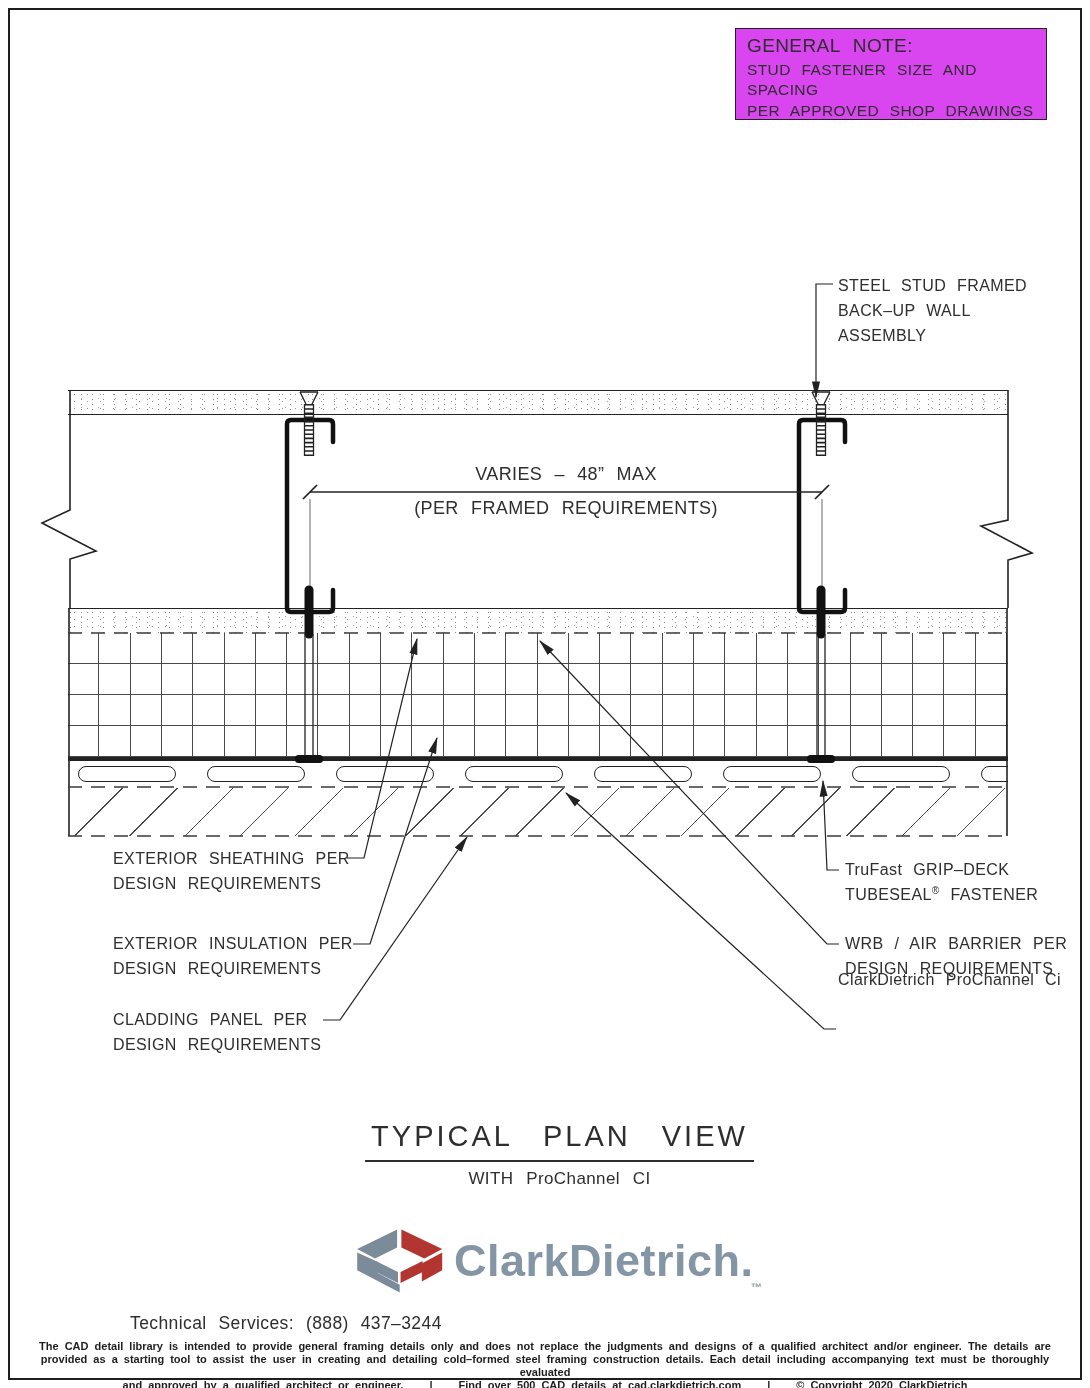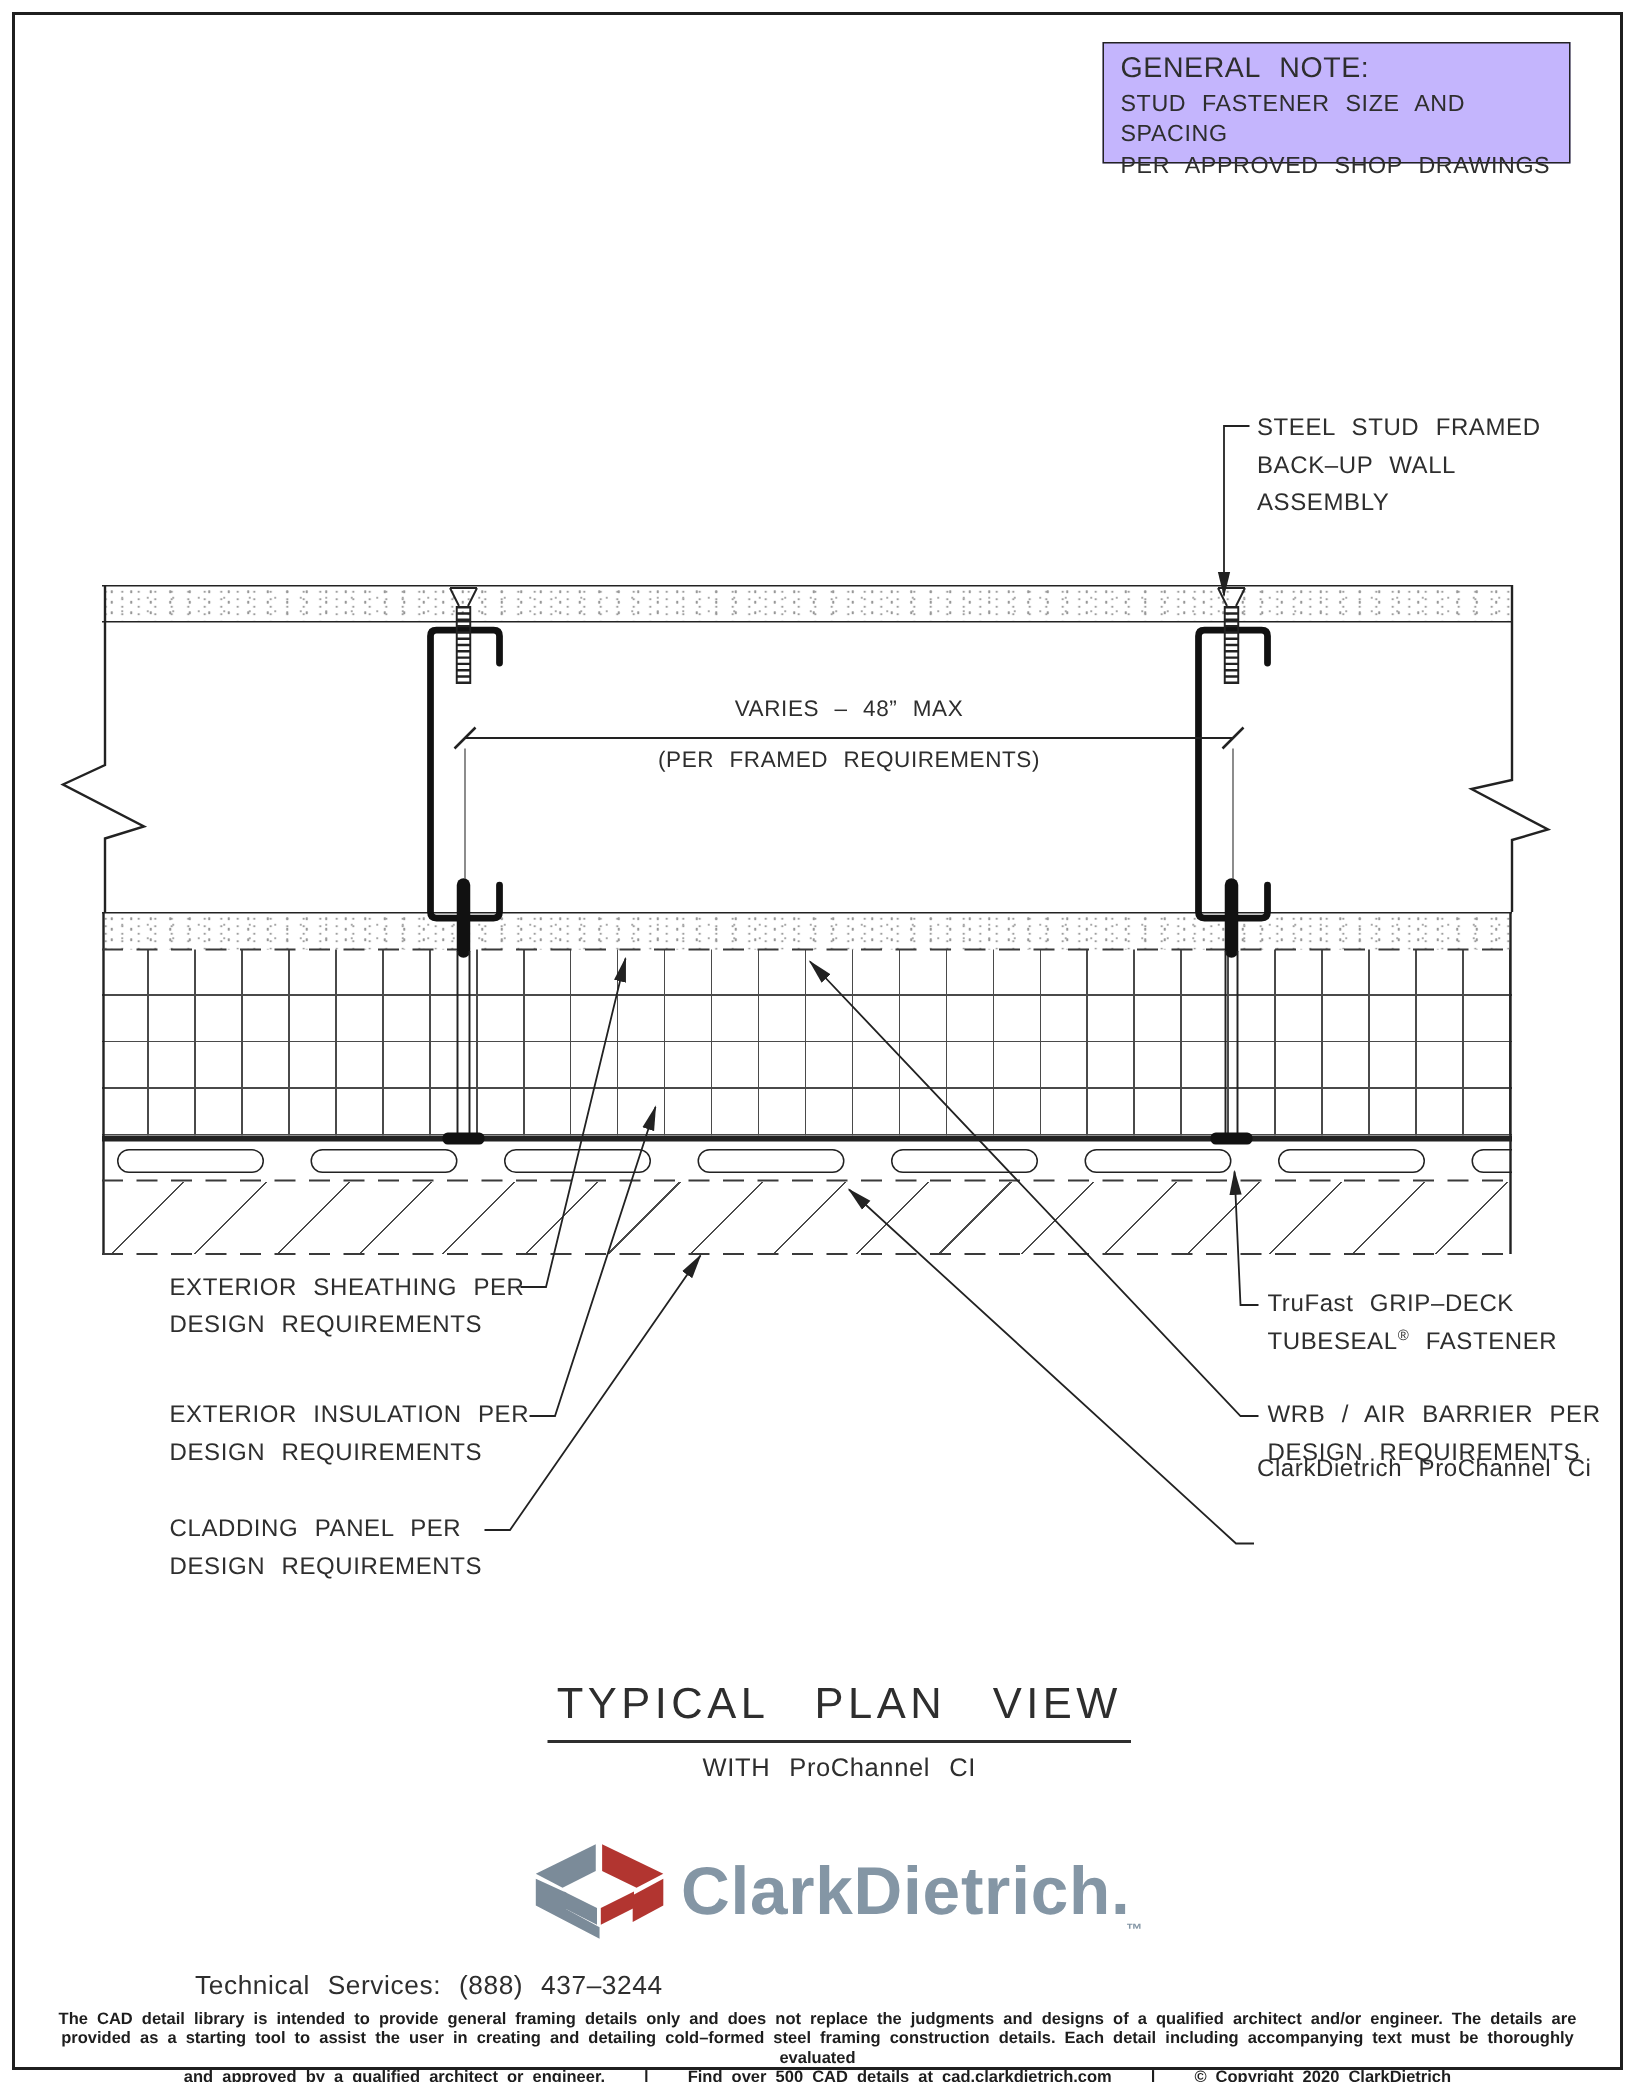--- a/index.html
+++ b/index.html
@@ -1,21 +1,21 @@
 <!DOCTYPE html>
 <html><head>
 <meta charset="utf-8">
 <style>
   html,body{margin:0;padding:0;background:#fff;}
   body{width:1090px;height:1388px;position:relative;font-family:"Liberation Sans",sans-serif;color:#2b2b2b;overflow:hidden;}
   .cad{letter-spacing:.4px;word-spacing:.38em;color:#2e2e2e;}
   .pre{white-space:pre-line;}
   .frame{position:absolute;left:8px;top:8px;right:8px;bottom:8px;border:2px solid #1f1f1f;}
   
-  .note-box{position:absolute;left:735px;top:28px;width:312px;height:81px;border:1.6px solid #222;box-sizing:border-box;padding:6px 11px;background:#c4b5fd;}
+  .note-box{position:absolute;left:735px;top:28px;width:312px;height:92px;border:1.6px solid #222;box-sizing:border-box;padding:6px 11px;background:#d946ef;}
   .note-title{font-size:19px;margin-bottom:3px;}
   .note-body{font-size:15.5px;line-height:1.32;}
   
   .layer{position:absolute;box-sizing:border-box;}
   .stipple{background-image:
       radial-gradient(circle,#979797 .8px,transparent 1px),
       radial-gradient(circle,#a6a6a6 .7px,transparent .9px),
       radial-gradient(circle,#8d8d8d .6px,transparent .8px);
     background-size:13px 7px,17px 9px,11px 5px;
     background-position:0 0,5px 3px,8px 1px;}
@@ -25,21 +25,21 @@
       repeating-linear-gradient(to right,transparent 0 30.3px,#4a4a4a 30.3px 31.3px),
       repeating-linear-gradient(to bottom,transparent 0 30px,#4a4a4a 30px 31px);}
   .channel{left:68px;top:757px;width:940px;height:30px;border-top:4px solid #222;display:flex;gap:31px;padding:5px 0 0 10px;overflow:hidden;background:#fff;}
   .slot{width:96px;height:14px;border:1.8px solid #222;border-radius:9px;flex:none;background:#fff;}
   .cladding{left:68px;top:788px;width:940px;height:48px;background-image:
       repeating-linear-gradient(135deg,transparent 0 38px,#4a4a4a 38px 39px);}
   .overlay{position:absolute;left:0;top:0;pointer-events:none;}
   
   .callout{position:absolute;font-size:16px;line-height:1.55;}
   .reg{font-size:10px;}
-  .dim-text{position:absolute;text-align:center;font-size:15px;}
+  .dim-text{position:absolute;text-align:center;font-size:18px;}
   
   .title-wrap{position:absolute;left:0;right:0;top:1120px;text-align:center;padding-left:29px;}
   .sheet-title{display:inline-block;font-size:29px;font-weight:400;letter-spacing:3px;word-spacing:20px;border-bottom:2px solid #2e2e2e;padding:0 6px 7px 6px;margin:0;}
   .sheet-sub{margin-top:7px;font-size:17px;word-spacing:.45em;}
   
   .logo{position:absolute;left:347px;top:1221px;display:flex;align-items:center;gap:5px;}
   .logo-text{font-size:45px;font-weight:700;letter-spacing:.5px;}
   .logo-tm{font-size:11px;align-self:flex-end;margin:0 0 8px -8px;font-weight:700;}
   
   .services{position:absolute;left:130px;right:130px;top:1313px;display:flex;justify-content:space-between;font-size:17.5px;}

